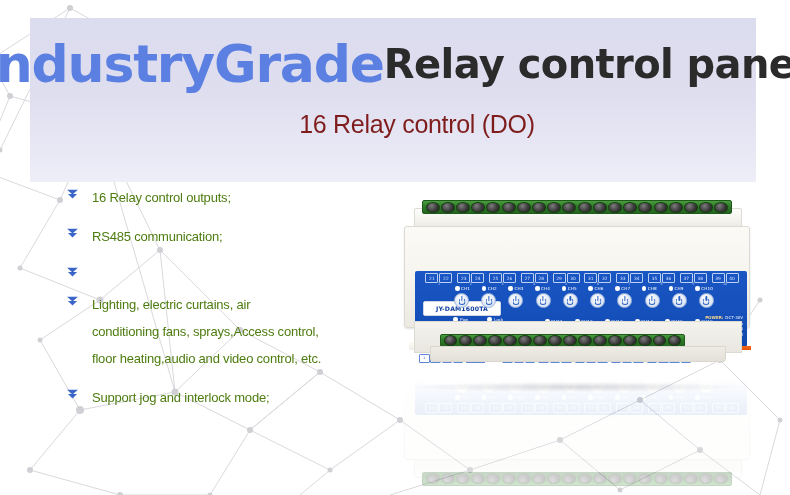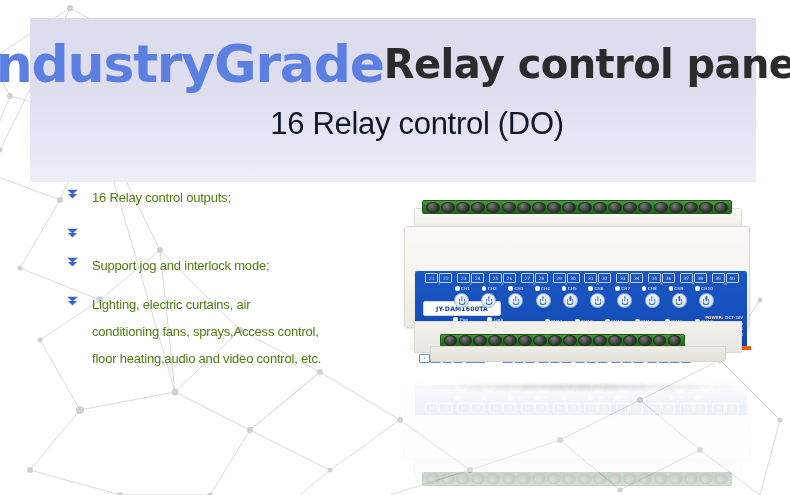--- a/index.html
+++ b/index.html
@@ -33,21 +33,21 @@
   }
   .title-b{
     font-size:40px;font-weight:bold;color:#2b2b2b;letter-spacing:-0.6px;
     font-family:"DejaVu Sans","Liberation Sans",sans-serif;
   }
   .subtitle-row{
     position:absolute;left:30px;top:108px;width:726px;height:32px;
     z-index:3;display:flex;align-items:center;justify-content:center;
     white-space:nowrap;
   }
-  .sub-a{font-size:31px;color:#0f172a;letter-spacing:-0.3px;margin-left:48px;}
+  .sub-a{font-size:25px;color:#7f1d1d;letter-spacing:-0.3px;margin-left:48px;}
   .sub-b{font-size:25px;color:#efa430;letter-spacing:-0.3px;margin-left:9px;}
 
   
   .features{position:absolute;left:66px;top:184px;width:400px;z-index:4;}
   .feat{display:flex;align-items:flex-start;margin-bottom:12px;}
   .feat-icon{
     width:17px;min-width:17px;margin-top:4px;margin-right:9px;
     color:#3a64c8;font-size:15px;line-height:1;text-align:center;
   }
   .feat-icon svg{display:block;}
@@ -296,45 +296,56 @@
           <span class="ln">16 Relay control outputs;</span>
         </span>
       </div>
       <div class="feat">
         <span class="feat-icon">
           <svg width="13" height="13" viewBox="0 0 12 12">
             <path d="M1 1.6 L6 6 L11 1.6 Z" fill="#3a64c8"></path>
             <path d="M1.8 5.6 L6 9.6 L10.2 5.6 Z" fill="#3a64c8"></path>
           </svg>
         </span>
+        <span class="feat-text">
+          <span class="ln">RS485 communication;</span>
+        </span>
       </div>
       <div class="feat">
         <span class="feat-icon">
           <svg width="13" height="13" viewBox="0 0 12 12">
             <path d="M1 1.6 L6 6 L11 1.6 Z" fill="#3a64c8"></path>
             <path d="M1.8 5.6 L6 9.6 L10.2 5.6 Z" fill="#3a64c8"></path>
           </svg>
-        </span>
-        <span class="feat-text">
-          <span class="ln">Support jog and interlock mode;</span>
         </span>
       </div>
       <div class="feat">
         <span class="feat-icon">
           <svg width="13" height="13" viewBox="0 0 12 12">
             <path d="M1 1.6 L6 6 L11 1.6 Z" fill="#3a64c8"></path>
             <path d="M1.8 5.6 L6 9.6 L10.2 5.6 Z" fill="#3a64c8"></path>
           </svg>
         </span>
         <span class="feat-text">
           <span class="ln">Lighting, electric curtains, air</span>
           <span class="ln">conditioning fans, sprays,Access control,</span>
           <span class="ln">floor heating,audio and video control, etc.</span>
         </span>
       </div>
+      <div class="feat">
+        <span class="feat-icon">
+          <svg width="13" height="13" viewBox="0 0 12 12">
+            <path d="M1 1.6 L6 6 L11 1.6 Z" fill="#3a64c8"></path>
+            <path d="M1.8 5.6 L6 9.6 L10.2 5.6 Z" fill="#3a64c8"></path>
+          </svg>
+        </span>
+        <span class="feat-text">
+          <span class="ln">Support jog and interlock mode;</span>
+        </span>
+      </div>
     </div>
 
   <div class="dev-shadow"></div>
 
   <div class="reflection" id="reflection">
       <div class="device">
 
       <div class="case-top"></div>
 
       <div class="term-strip top">

